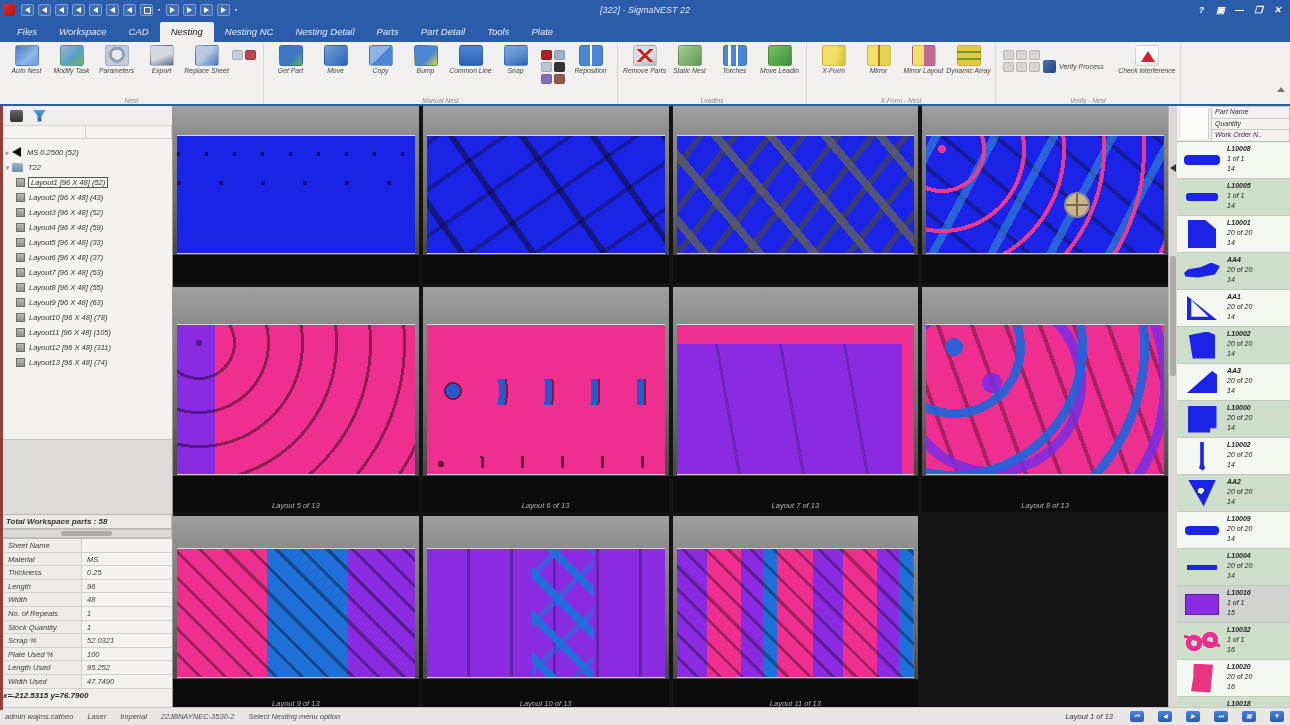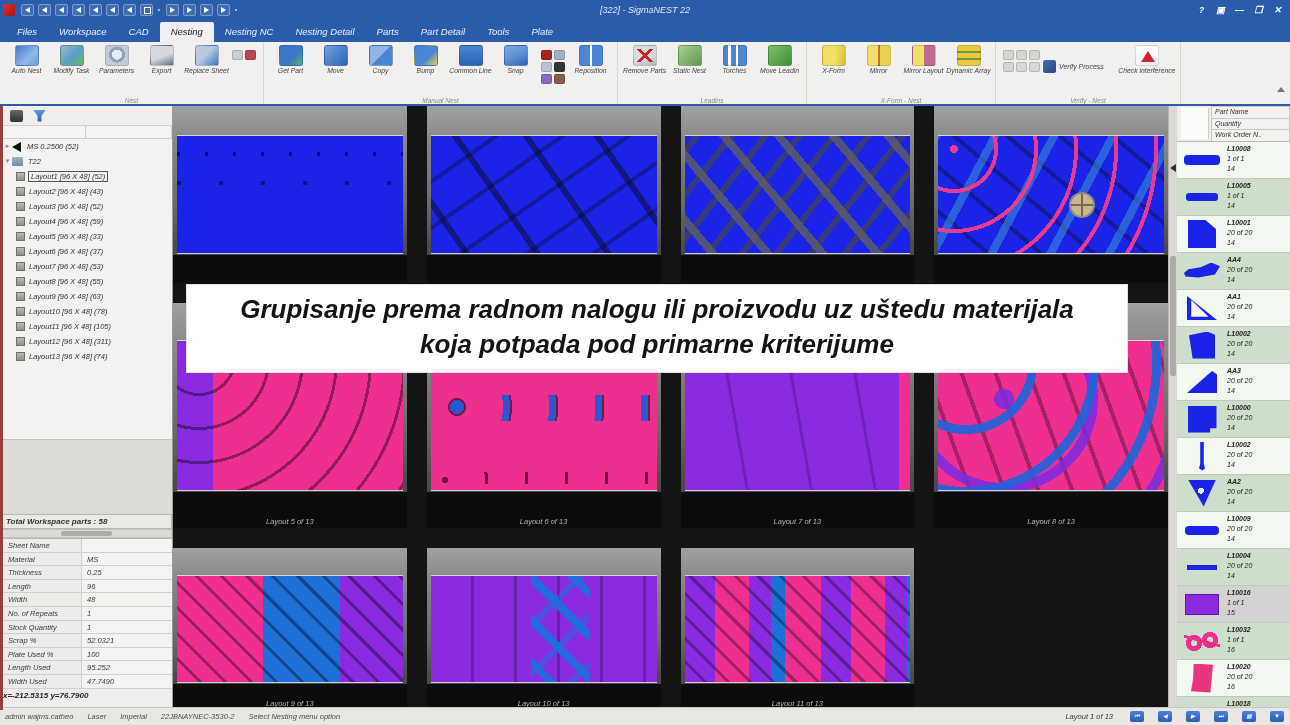--- a/index.html
+++ b/index.html
@@ -66,38 +66,38 @@
 
   
   .leftpanel{position:absolute;top:106px;left:0;width:173px;bottom:15px;background:#efeeec;border-right:1px solid #9a9a98;}
   .redstripe{position:absolute;left:0;top:0;width:3px;bottom:0;background:#93403a;z-index:4;}
   .lp-toolbar{height:20px;border-bottom:1px solid #d4d2ce;display:flex;align-items:center;gap:10px;padding-left:10px;}
   .lpt-ic1{width:13px;height:12px;background:linear-gradient(180deg,#666,#333);border-radius:2px;}
   .lpt-ic2{width:13px;height:12px;background:linear-gradient(180deg,#5e9ad2,#2c62a8);clip-path:polygon(0 0,100% 0,65% 55%,65% 100%,35% 100%,35% 55%);}
   .lp-colhead{height:13px;display:flex;border-bottom:1px solid #cfcdc9;}
   .lp-colhead div{flex:1;border-right:1px solid #cfcdc9;background:#f5f4f2;}
   .tree{padding:3px 0 0 2px;background:#f3f2f0;height:300px;overflow:hidden;}
-  .trow{display:flex;align-items:flex-start;height:15px;font-size:7.5px;color:#333;white-space:nowrap;}
+  .trow{display:flex;align-items:flex-end;height:15px;font-size:7.5px;color:#333;white-space:nowrap;}
   .trow .exp{width:10px;text-align:center;color:#888;font-size:7px;}
   .arrowhead{width:0;height:0;border-top:5px solid transparent;border-bottom:5px solid transparent;border-right:9px solid #111;margin-right:6px;}
   .foldic{width:11px;height:9px;background:linear-gradient(180deg,#9fb6c8,#6d8ba2);border-radius:1px;margin-right:5px;}
   .sheetic{width:9px;height:9px;background:linear-gradient(180deg,#b9b9b5,#8f8f8b);border:1px solid #6f6f6b;margin:0 4px 0 14px;}
   .trow.sel .tlabel{outline:1px solid #555;padding:0 2px;}
   .lp-gray{height:75px;background:#dddbd7;border-top:1px solid #c4c2be;}
   .totalbar{height:15px;border:1px solid #b9b7b3;background:#eceae7;font-size:8px;font-weight:bold;color:#333;line-height:13px;padding-left:5px;}
   .hscroll{height:9px;background:#dcdad6;border:1px solid #c4c2be;position:relative;}
   .hscroll .thumb{position:absolute;left:35%;width:30%;top:1px;bottom:1px;background:#aeaca8;border-radius:2px;}
   .props{border-top:1px solid #b9b7b3;}
   .prow{display:flex;height:13.6px;border-bottom:1px solid #d2d0cc;font-size:7.5px;color:#3a3a3a;}
   .prow .pl{width:82px;padding:2px 0 0 8px;border-right:1px solid #d2d0cc;background:#edecea;}
   .prow .pv{flex:1;padding:2px 0 0 5px;background:#f4f3f1;}
   .coords{height:13px;font-size:8px;font-weight:bold;color:#222;padding:2px 0 0 3px;}
 
   
-  .canvas{position:absolute;top:106px;left:173px;width:995px;bottom:15px;background:#141414;display:grid;grid-template-columns:repeat(4,1fr);grid-template-rows:177px 225px 1fr;gap:20px;}
+  .canvas{position:absolute;top:106px;left:173px;width:995px;bottom:15px;background:#141414;display:grid;grid-template-columns:repeat(4,1fr);grid-template-rows:177px 225px 1fr;gap:4px;}
   .cell{position:relative;background:linear-gradient(180deg,#a0a0a0 0%,#8a8a8a 18%,#6a6a6a 55%,#4a4a4a 80%);overflow:hidden;}
   .nest{position:absolute;left:4px;right:4px;top:17%;bottom:17%;box-shadow:0 -1px 0 #d8d8d8,0 1px 0 #cfcfcf;}
   .capzone{position:absolute;left:0;right:0;bottom:0;height:16%;background:#0c0c0c;}
   .cap{position:absolute;left:0;right:0;bottom:2px;text-align:center;color:#b5b5b5;font-size:7.5px;}
   .c1{background-color:#1b23e6;background-image:
       repeating-linear-gradient(90deg,rgba(0,0,0,.55) 0 3px,transparent 3px 28px),
       repeating-linear-gradient(90deg,rgba(0,0,0,.45) 0 4px,transparent 4px 42px);
       background-size:100% 4px,100% 4px;background-position:0 14%,0 40%;background-repeat:no-repeat;}
   .c2{background-color:#1b23e6;background-image:
       repeating-linear-gradient(55deg,transparent 0 26px,rgba(8,8,8,.45) 26px 32px,transparent 32px 58px),
@@ -545,21 +545,20 @@
         <div class="capzone"></div>
         <div class="cap">Layout 10 of 13</div>
       </div>
     <div class="cell">
         <div class="nest c11"></div>
         <div class="capzone"></div>
         <div class="cap">Layout 11 of 13</div>
       </div>
   </div>
 
-  <div class="overlay">Grupisanje prema radnom nalogu ili proizvodu uz uštedu materijala koja potpada pod primarne kriterijume</div>
 
   <div class="rscroll">
     <div class="collapse"></div>
     <div class="vthumb"></div>
   </div>
 
   <div class="rightpanel">
     <div class="rp-head">
       <div class="blank"></div>
       <div class="cols">

